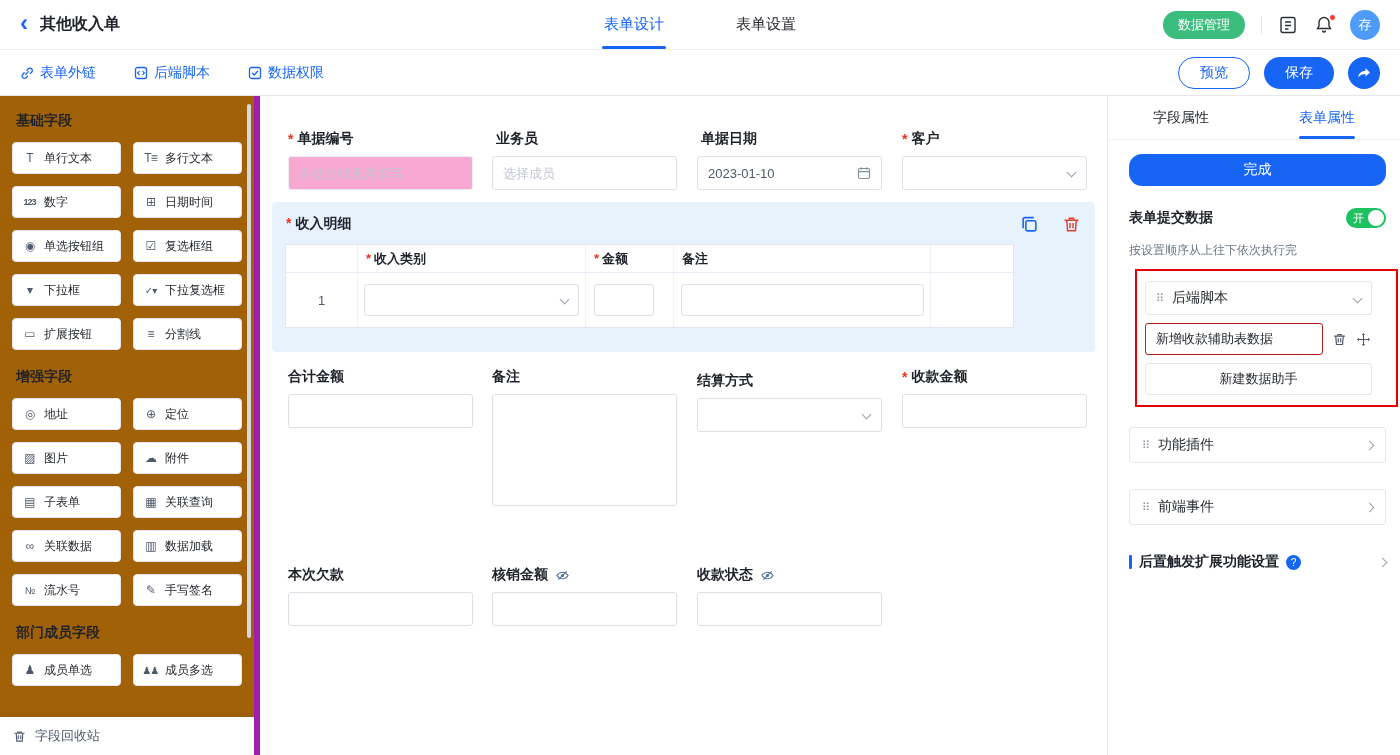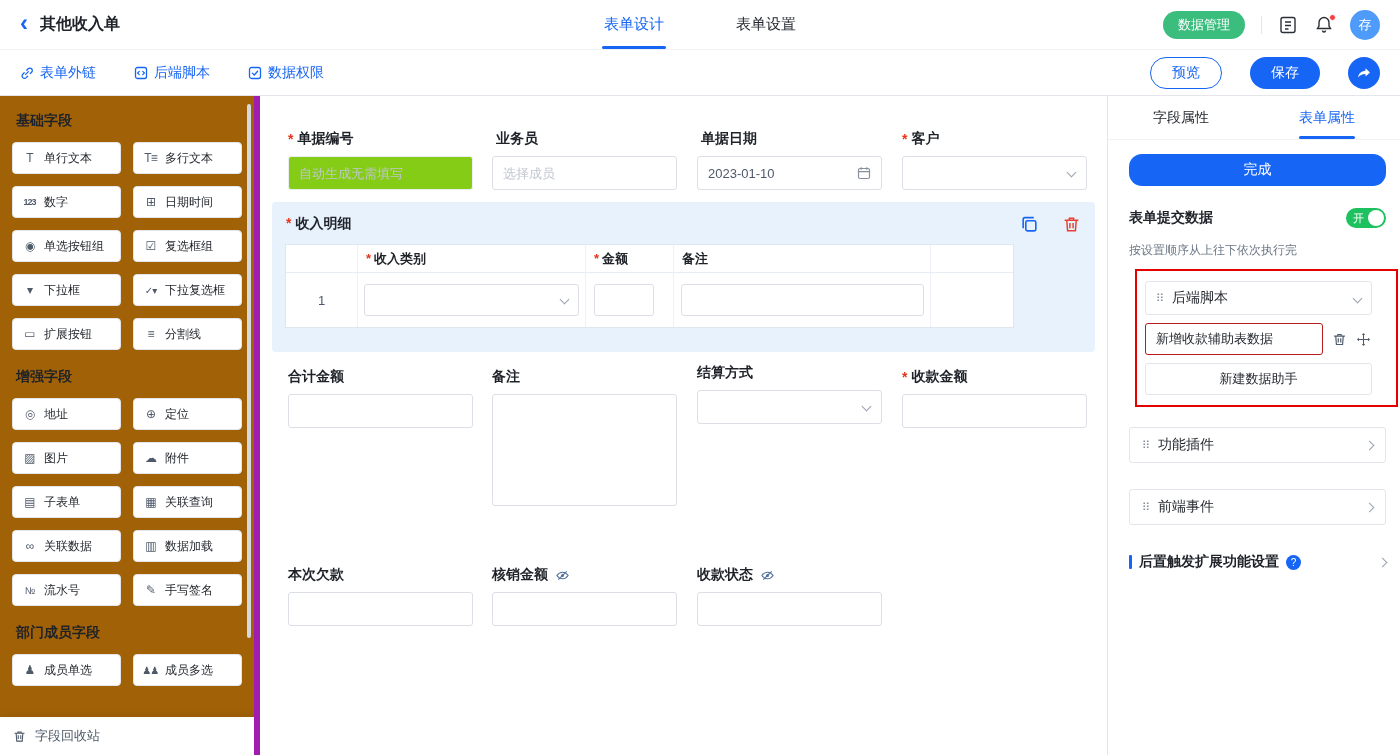--- a/index.html
+++ b/index.html
@@ -18,21 +18,21 @@
   .top-right{margin-left:auto;display:flex;align-items:center;gap:16px}
   .btn-green{background:#3bbd7e;color:#fff;border:none;border-radius:15px;height:28px;padding:0 15px;font-size:13px;display:flex;align-items:center;cursor:pointer}
   .divider-v{width:1px;height:18px;background:#e5e6eb}
   .icon-btn{display:flex;align-items:center;justify-content:center;cursor:pointer;position:relative}
   .bell-dot{position:absolute;top:-1px;right:-2px;width:7px;height:7px;background:#f53f3f;border-radius:50%;border:1px solid #fff}
   .avatar{width:30px;height:30px;border-radius:50%;background:#4e9bfa;color:#fff;font-size:13px;display:flex;align-items:center;justify-content:center;cursor:pointer}
 
   
   .toolbar{height:46px;flex:none;display:flex;align-items:center;padding:0 20px;border-bottom:1px solid #e5e6eb;background:#fff}
   .tool-link{display:flex;align-items:center;gap:6px;color:#1765f5;font-size:14px;margin-right:38px;cursor:pointer}
-  .toolbar-right{margin-left:auto;display:flex;align-items:center;gap:28px}
+  .toolbar-right{margin-left:auto;display:flex;align-items:center;gap:14px}
   .btn-outline{height:32px;padding:0 21px;border:1px solid #1765f5;color:#1765f5;border-radius:16px;background:#fff;font-size:14px;cursor:pointer}
   .btn-primary{height:32px;padding:0 21px;border:none;color:#fff;border-radius:16px;background:#1765f5;font-size:14px;cursor:pointer}
   .btn-circle{width:32px;height:32px;border-radius:50%;background:#1765f5;border:none;display:flex;align-items:center;justify-content:center;cursor:pointer}
 
   
   .bodyrow{flex:1;display:flex;min-height:0}
 
   
   .sidebar{width:260px;flex:none;background:#a16207;border-right:6px solid #a21caf;position:relative;padding:16px 12px 0 12px;overflow:hidden}
   .side-title{font-size:14px;font-weight:700;margin:0 0 12px 4px}
@@ -42,21 +42,21 @@
   .side-item .ic{color:#4e5969;font-size:12px;width:17px;text-align:center;flex:none;letter-spacing:-1px}
   .side-scroll{position:absolute;right:3px;top:8px;width:4px;height:534px;background:#d5d8dd;border-radius:2px;cursor:grab}
   .recycle{position:absolute;left:0;bottom:0;width:260px;height:38px;background:#fff;box-shadow:0 -2px 8px rgba(0,0,0,.07);display:flex;align-items:center;padding:0 12px;gap:8px;font-size:13px;color:#4e5969;cursor:pointer}
 
   
   .canvas{flex:1;position:relative;background:#fff;min-width:0}
   .fg{position:absolute;width:185px;cursor:pointer}
   .fg-label{font-size:14px;font-weight:700;margin-bottom:8px;display:flex;align-items:center;gap:4px}
   .req{color:#e8341c}
   .inp{height:34px;border:1px solid #dcdfe6;border-radius:3px;background:#fff;display:flex;align-items:center;padding:0 10px;font-size:13px;color:#4e5969;position:relative;width:100%}
-  .inp.filled{background:#84cc16;border-color:#eceef1}
+  .inp.filled{background:#f9a8d4;border-color:#eceef1}
   .inp input{border:none;outline:none;background:transparent;font:inherit;color:#4e5969;width:100%}
   .inp input::placeholder{color:#c1c6cf}
   .tarea{height:112px;border:1px solid #dcdfe6;border-radius:3px;background:#fff;width:100%;resize:none;outline:none;font:inherit}
   .cv{display:inline-block;width:7px;height:7px;border-right:1.6px solid #9aa2af;border-bottom:1.6px solid #9aa2af;flex:none}
   .cv.down{transform:rotate(45deg)}
   .cv.right{transform:rotate(-45deg)}
   .sel .cv{position:absolute;right:11px;top:12px}
 
   
   .subform{position:absolute;left:12px;top:106px;width:823px;height:150px;background:#e8f2fd;border-radius:4px;cursor:pointer}
@@ -382,21 +382,21 @@
         <div class="inp">
             <input style="">
           </div>
       </div>
       <div class="fg" style="left:232px;top:272px">
         <div class="fg-label">
             <span>备注</span>
           </div>
         <textarea class="tarea" style=""></textarea>
       </div>
-      <div class="fg" style="left:437px;top:268px">
+      <div class="fg" style="left:437px;top:276px">
         <div class="fg-label">
             <span>结算方式</span>
           </div>
         <div class="inp sel">
             <span class="cv down"></span>
           </div>
       </div>
       <div class="fg" style="left:642px;top:272px">
         <div class="fg-label">
             <span class="req">*</span>

